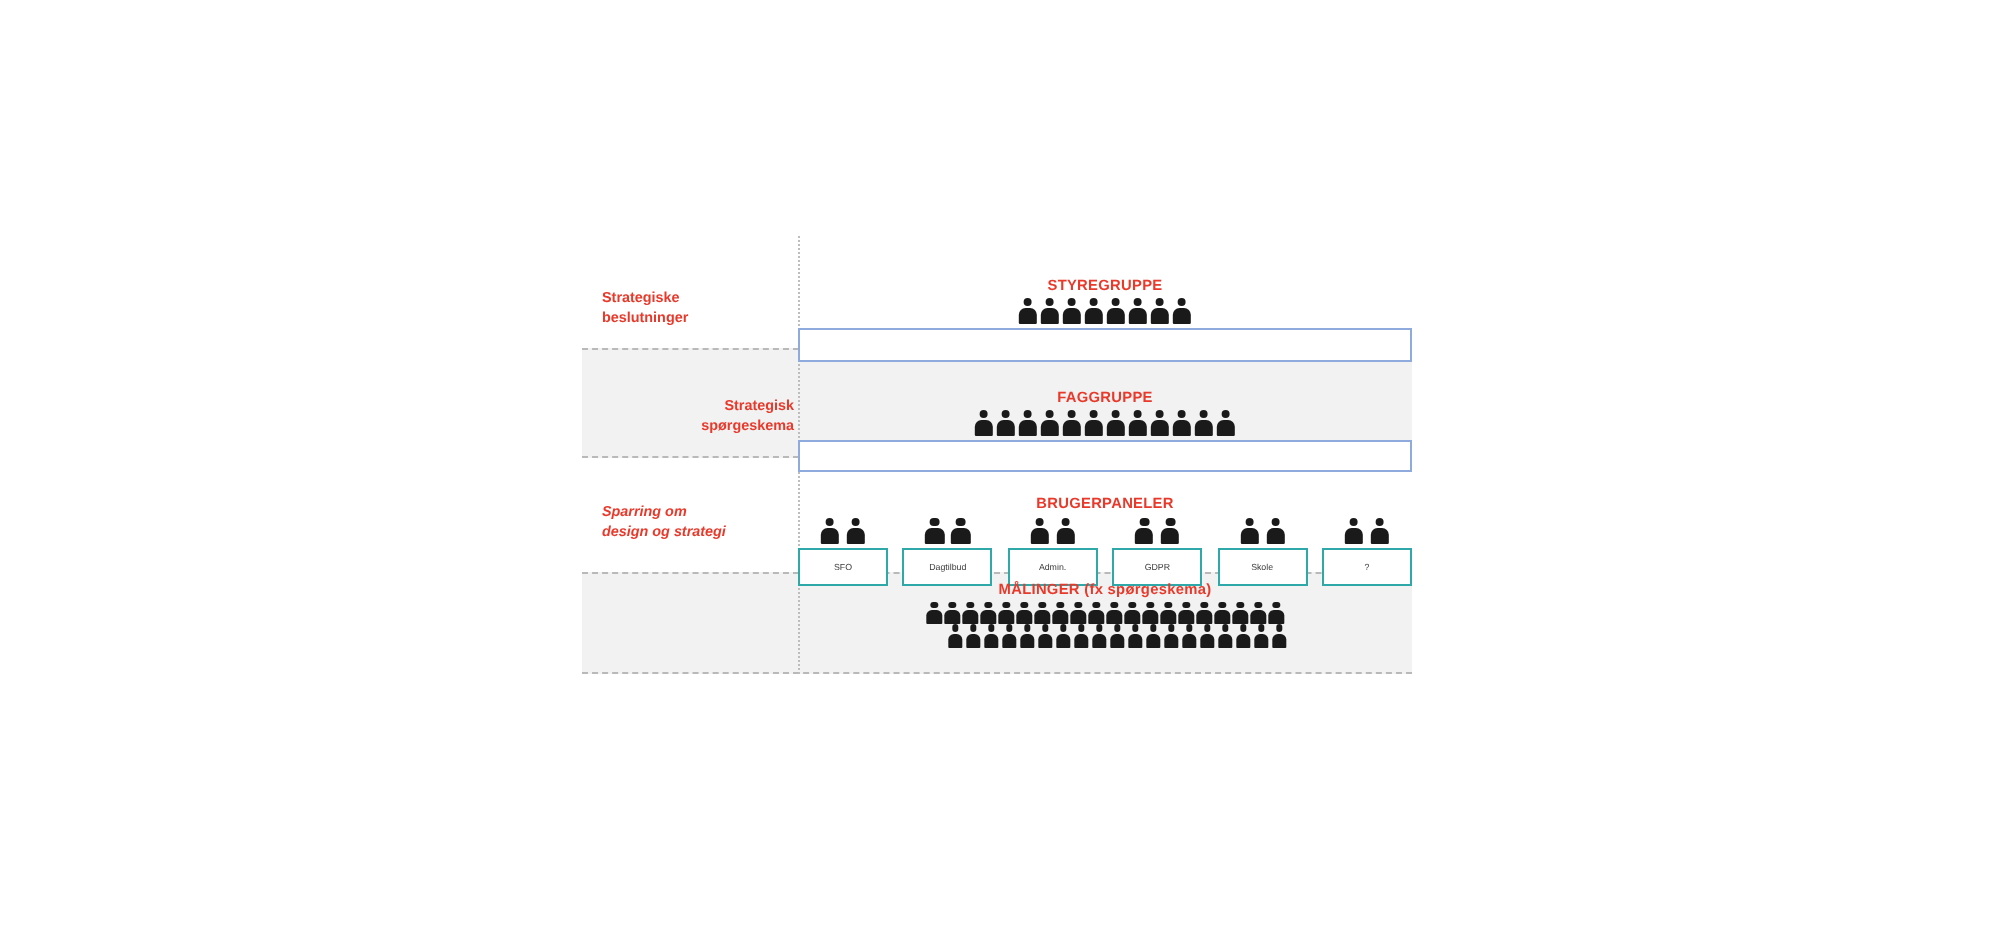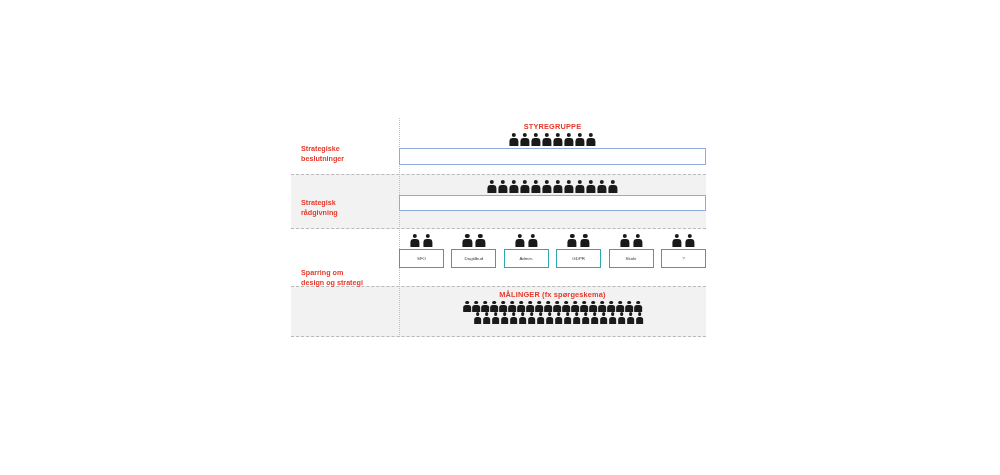--- a/index.html
+++ b/index.html
@@ -58,20 +58,21 @@
     font-size: 7.2px;
     font-weight: bold;
     line-height: 1.45;
   }
 
   
   .content {
     position: absolute;
     left: 108px;
     width: 307px;
+    margin-top: 16px;
   }
 
   .section-title {
     color: #e8392b;
     font-size: 7.4px;
     font-weight: bold;
     text-align: center;
     letter-spacing: 0.15px;
     white-space: nowrap;
   }
@@ -202,25 +203,26 @@
           <div class="body"></div>
         </div>
         <div class="person">
           <div class="head"></div>
           <div class="body"></div>
         </div>
       </div>
     <div class="bar" style="height:17px;margin-top:1px;"></div>
   </div>
 
-  <div class="row-label" style="top:80px;">
+  <div class="row-label" style="top:80px;text-align:right;">
     <div>Strategisk</div>
-    <div>rådgivning</div>
+    <div>spørgeskema</div>
   </div>
   <div class="content" style="top:60px;">
+    <div class="section-title">FAGGRUPPE</div>
     <div class="people-row" id="people-faggruppe" style="margin-top:1px;">
         <div class="person">
           <div class="head"></div>
           <div class="body"></div>
         </div>
         <div class="person">
           <div class="head"></div>
           <div class="body"></div>
         </div>
         <div class="person">
@@ -260,25 +262,26 @@
           <div class="body"></div>
         </div>
         <div class="person">
           <div class="head"></div>
           <div class="body"></div>
         </div>
       </div>
     <div class="bar" style="height:16px;margin-top:1px;"></div>
   </div>
 
-  <div class="row-label" style="top:150px;">
+  <div class="row-label" style="top:133px;font-style:italic;">
     <div>Sparring om</div>
     <div>design og strategi</div>
   </div>
   <div class="content" style="top:113px;">
+    <div class="section-title">BRUGERPANELER</div>
     <div class="panel-boxes" id="panel-boxes" style="margin-top:2px;">
         <div class="panel-col">
           <div class="panel-people">
             <div class="person">
               <div class="head"></div>
               <div class="body"></div>
             </div>
             <div class="person">
               <div class="head"></div>
               <div class="body"></div>
@@ -347,21 +350,21 @@
             <div class="person">
               <div class="head"></div>
               <div class="body"></div>
             </div>
           </div>
           <div class="panel-box">?</div>
         </div>
       </div>
   </div>
 
-  <div class="content" style="top:172px;">
+  <div class="content" style="top:156px;">
     <div class="section-title">MÅLINGER (fx spørgeskema)</div>
     <div class="crowd-row" id="crowd-row-1" style="margin-top:1px;">
         <div class="person small">
           <div class="head"></div>
           <div class="body"></div>
         </div>
         <div class="person small">
           <div class="head"></div>
           <div class="body"></div>
         </div>

